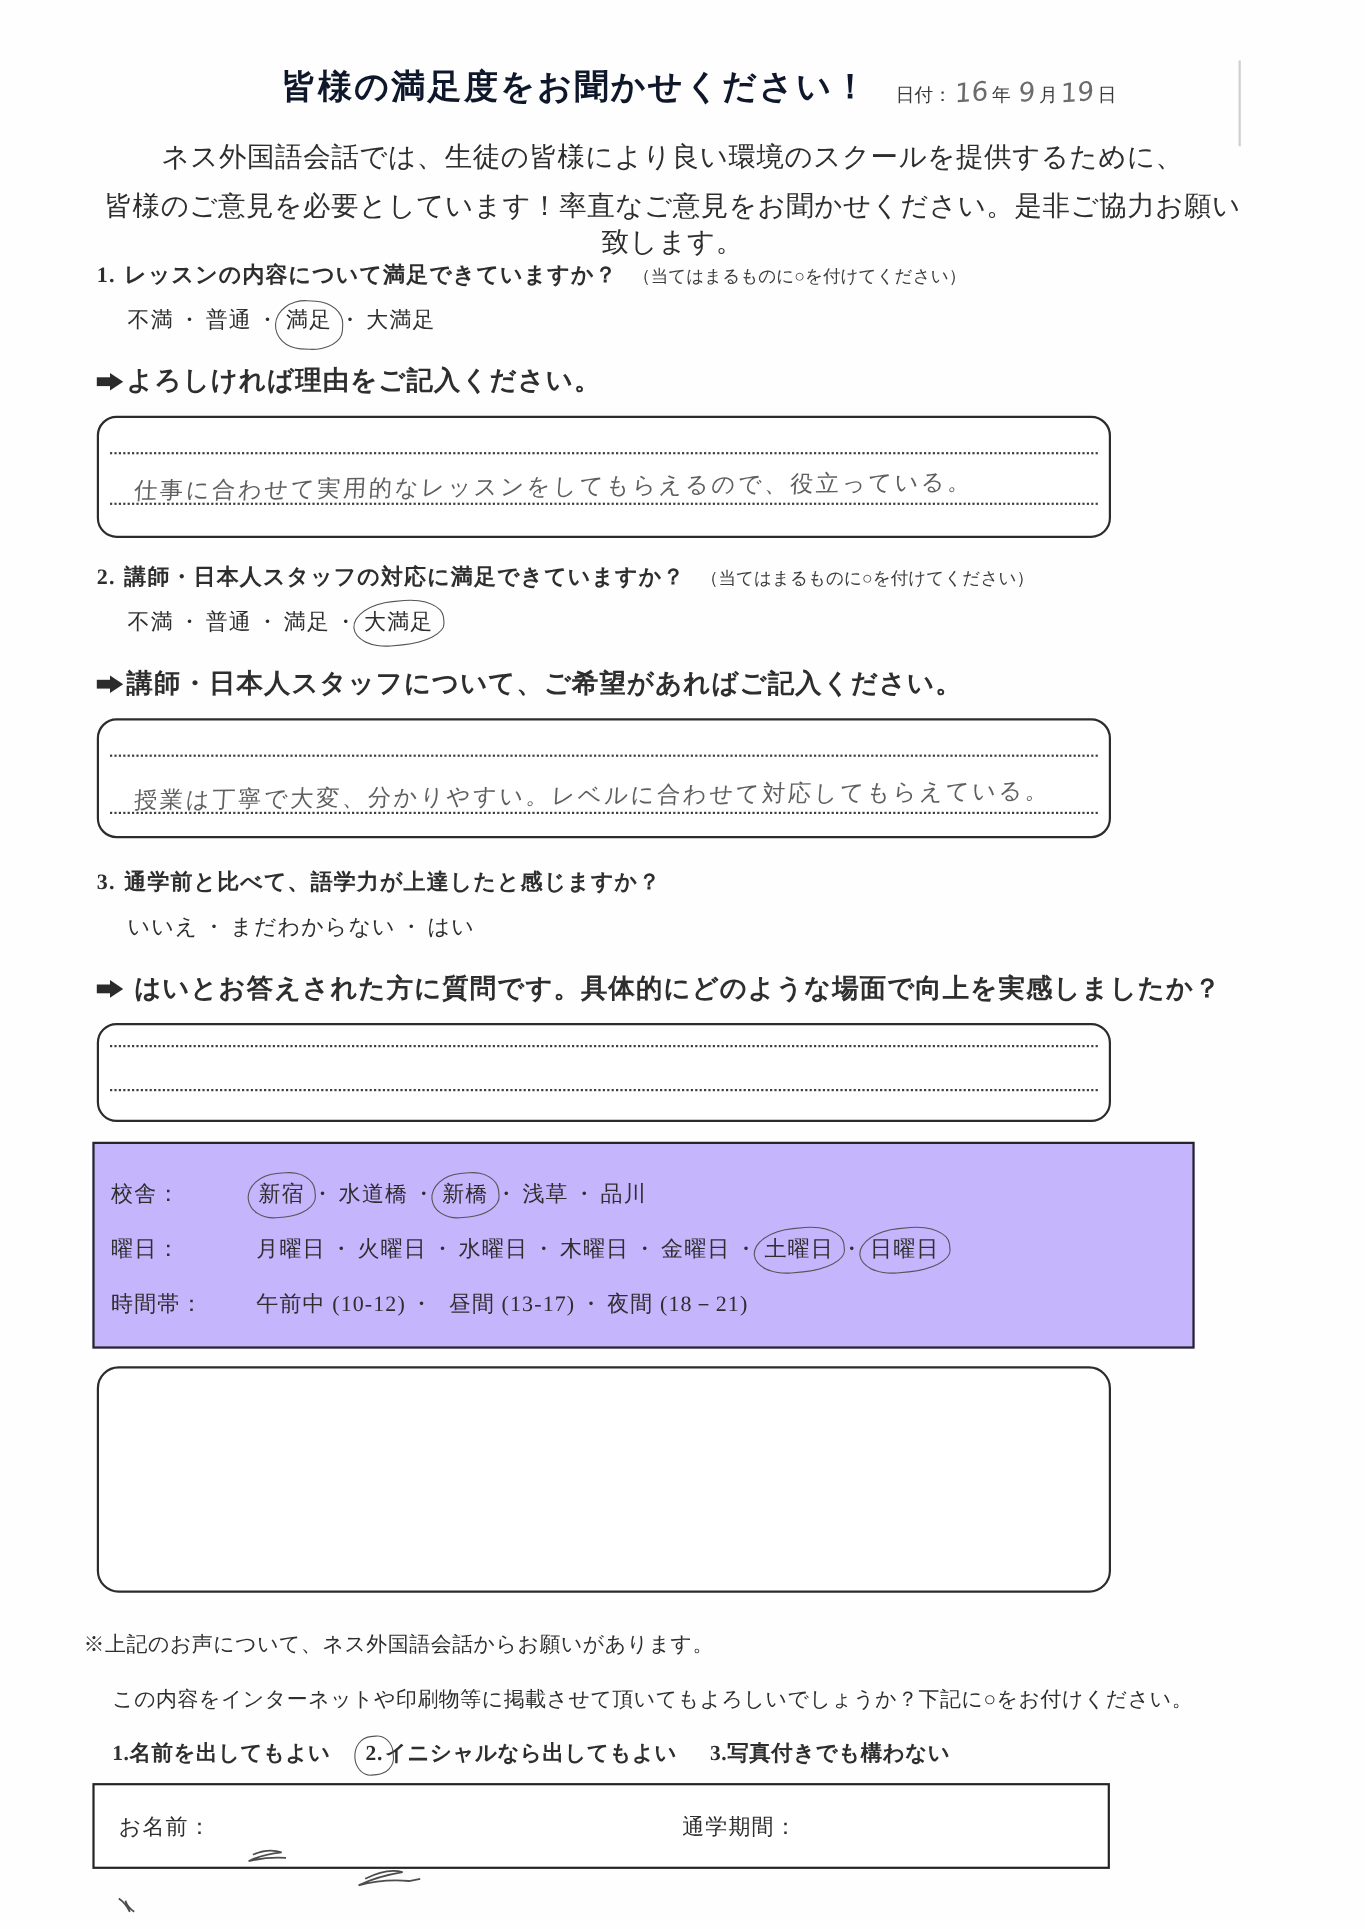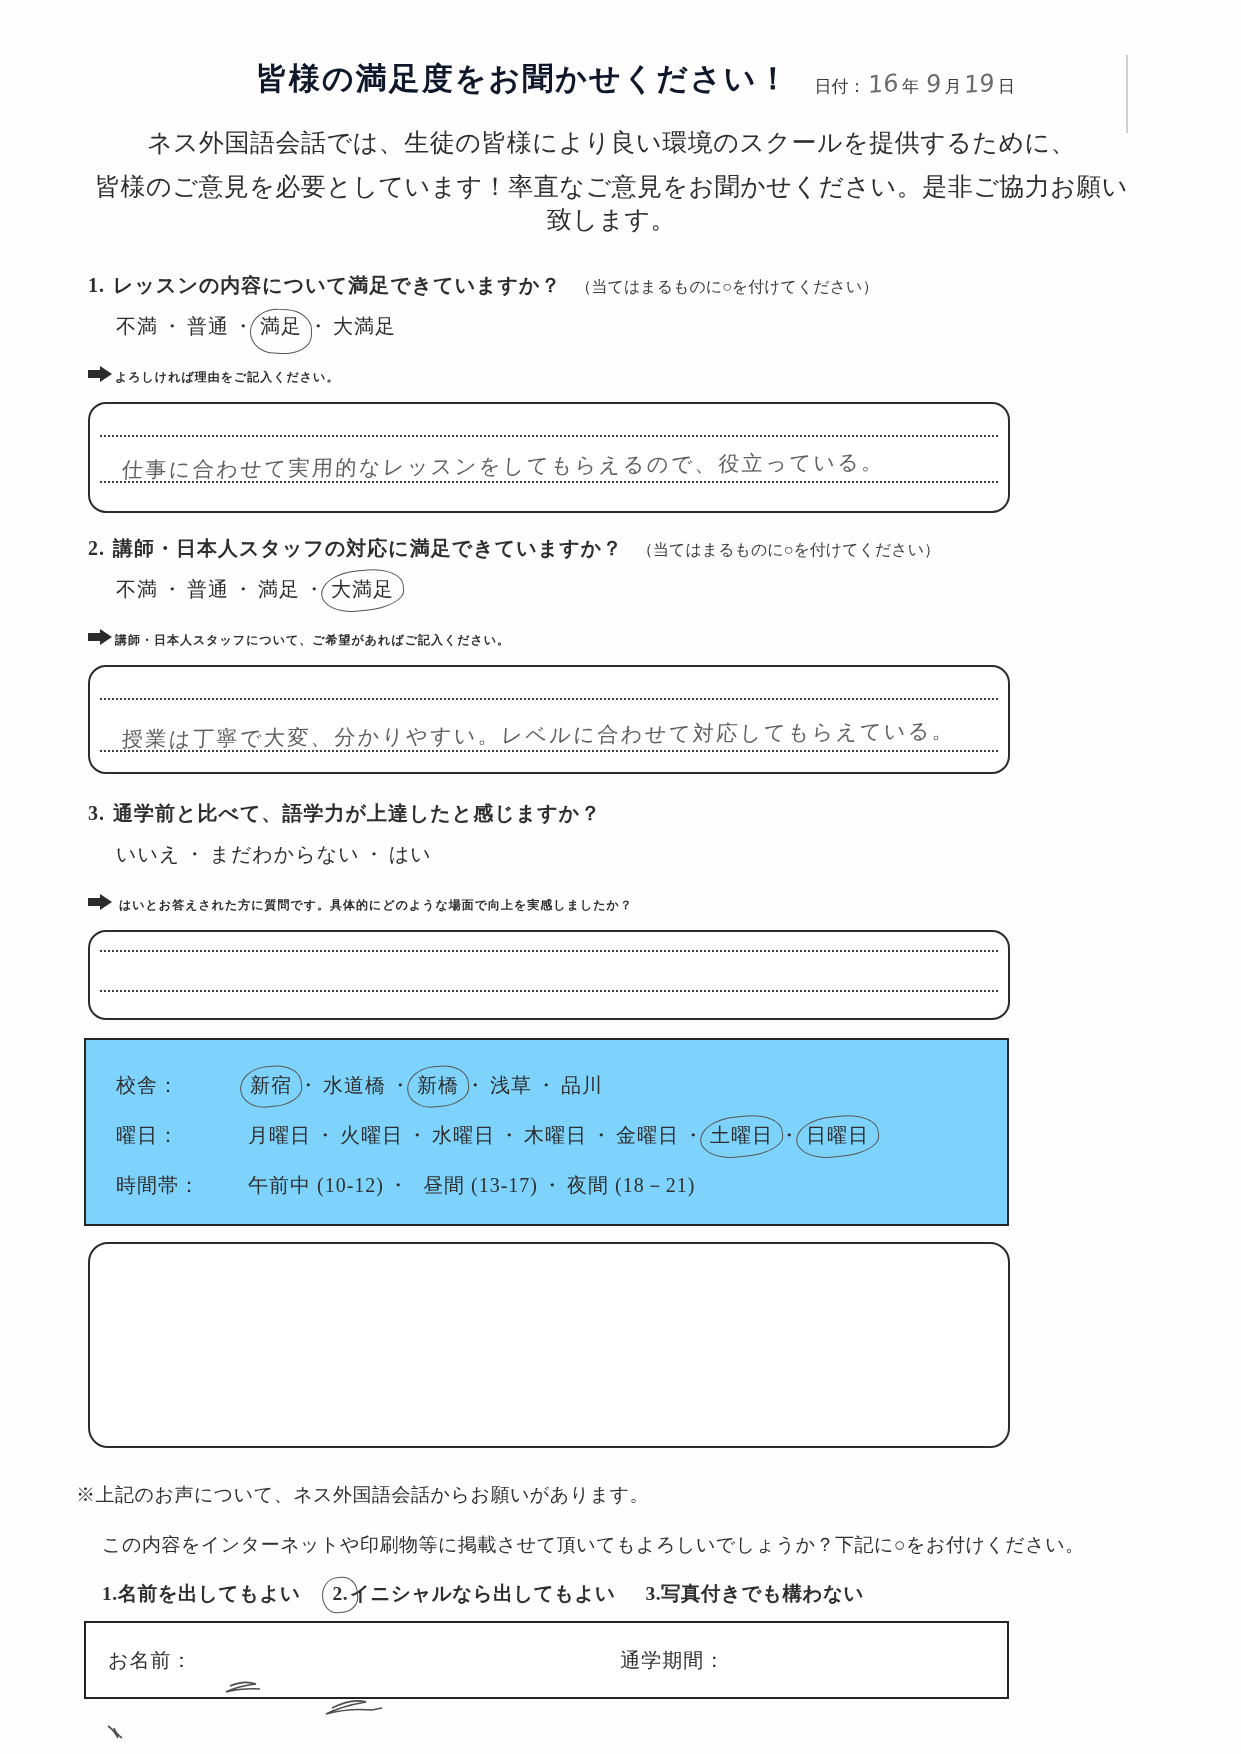--- a/index.html
+++ b/index.html
@@ -31,21 +31,21 @@
   .date-num { font-size: 24px; transform: rotate(-4deg) skewX(-6deg); margin:0 3px; font-weight: normal; }
   .intro { text-align:center; font-size: 25px; margin-top: 26px; letter-spacing: 0.5px; }
   .intro + .intro { margin-top: 11px; }
 
   
   .q-head { font-size: 20px; font-weight: bold; letter-spacing: 1px; }
   .q-num { display:inline-block; margin-right: 8px; }
   .q-note { font-size: 16px; font-weight: normal; color:#3c3c3c; margin-left: 14px; letter-spacing:0; }
   .opts { margin: 14px 0 0 28px; font-size: 20px; letter-spacing: 1px; }
   .sep { margin: 0 4px; }
-  .arrow-line { margin-top: 26px; font-size: 12px; font-weight: bold; letter-spacing: 1px; }
+  .arrow-line { margin-top: 26px; font-size: 24px; font-weight: bold; letter-spacing: 1px; }
   .arrow-icon { display:inline-block; width:25px; height:16px; position:relative; vertical-align:-1px; margin-right:2px; }
   .arrow-icon::before { content:""; position:absolute; left:0; top:4px; width:12px; height:8px; background:#2b2b2b; }
   .arrow-icon::after  { content:""; position:absolute; left:12px; top:0; border-top:8px solid transparent; border-bottom:8px solid transparent; border-left:12px solid #2b2b2b; }
 
   
   .circled { position:relative; display:inline-block; padding:0 2px; }
   .circled::after {
     content:""; position:absolute; left:-8px; right:-8px; top:-6px; bottom:-8px;
     border: 1.7px solid #555;
     border-radius: 52% 48% 55% 45% / 60% 52% 48% 55%;
@@ -63,23 +63,23 @@
   .handrow { display:flex; align-items:flex-end; padding: 0 10px 1px 22px; }
   .handwriting {
     font-family: "DejaVu Sans", sans-serif;
     font-size: 21px; color:#5f5f5f; letter-spacing: 2.5px; word-spacing: 4px;
     transform: rotate(-0.6deg) skewX(-4deg);
     white-space: nowrap;
   }
 
   
   .gridbox {
-    width: 925px; margin-top: 18px;
+    width: 1002px; margin-top: 18px;
     border: 2.4px solid #262626;
-    padding: 20px 0 14px 30px; background:#7dd3fc;
+    padding: 20px 0 14px 15px; background:#c4b5fd;
   }
   .gridrow { display:flex; font-size: 20px; letter-spacing:1px; align-items:center; height: 50px; }
   .gridlabel { width: 132px; }
 
   .bigbox {
     width: 922px; height: 206px; margin-top: 16px;
     border: 2.2px solid #2c2c2c; border-radius: 20px; background:#fff;
   }
 
   
@@ -106,21 +106,21 @@
   <div class="header">
     <div class="title">皆様の満足度をお聞かせください！</div>
     <div class="dateblock">
       <span>日付：</span><span class="hand date-num">16</span><span>年</span>
       <span class="hand date-num">9</span><span>月</span><span class="hand date-num">19</span><span>日</span>
     </div>
   </div>
   <div class="intro">ネス外国語会話では、生徒の皆様により良い環境のスクールを提供するために、</div>
   <div class="intro">皆様のご意見を必要としています！率直なご意見をお聞かせください。是非ご協力お願い致します。</div>
 
-  <div class="q-head" style="margin-top:36px;">
+  <div class="q-head" style="">
     <span class="q-num">1.</span><span>レッスンの内容について満足できていますか？</span><span class="q-note">（当てはまるものに○を付けてください）</span>
   </div>
   <div class="opts">
     <span>不満</span><span class="sep">・</span><span>普通</span><span class="sep">・</span><span class="circled hang"><span>満足</span></span><span class="sep">・</span><span>大満足</span>
   </div>
   <div class="arrow-line">
     <span class="arrow-icon"></span><span>よろしければ理由をご記入ください。</span>
   </div>
   <div class="ansbox">
     <div class="dotrow" style="height:33px;"></div>

